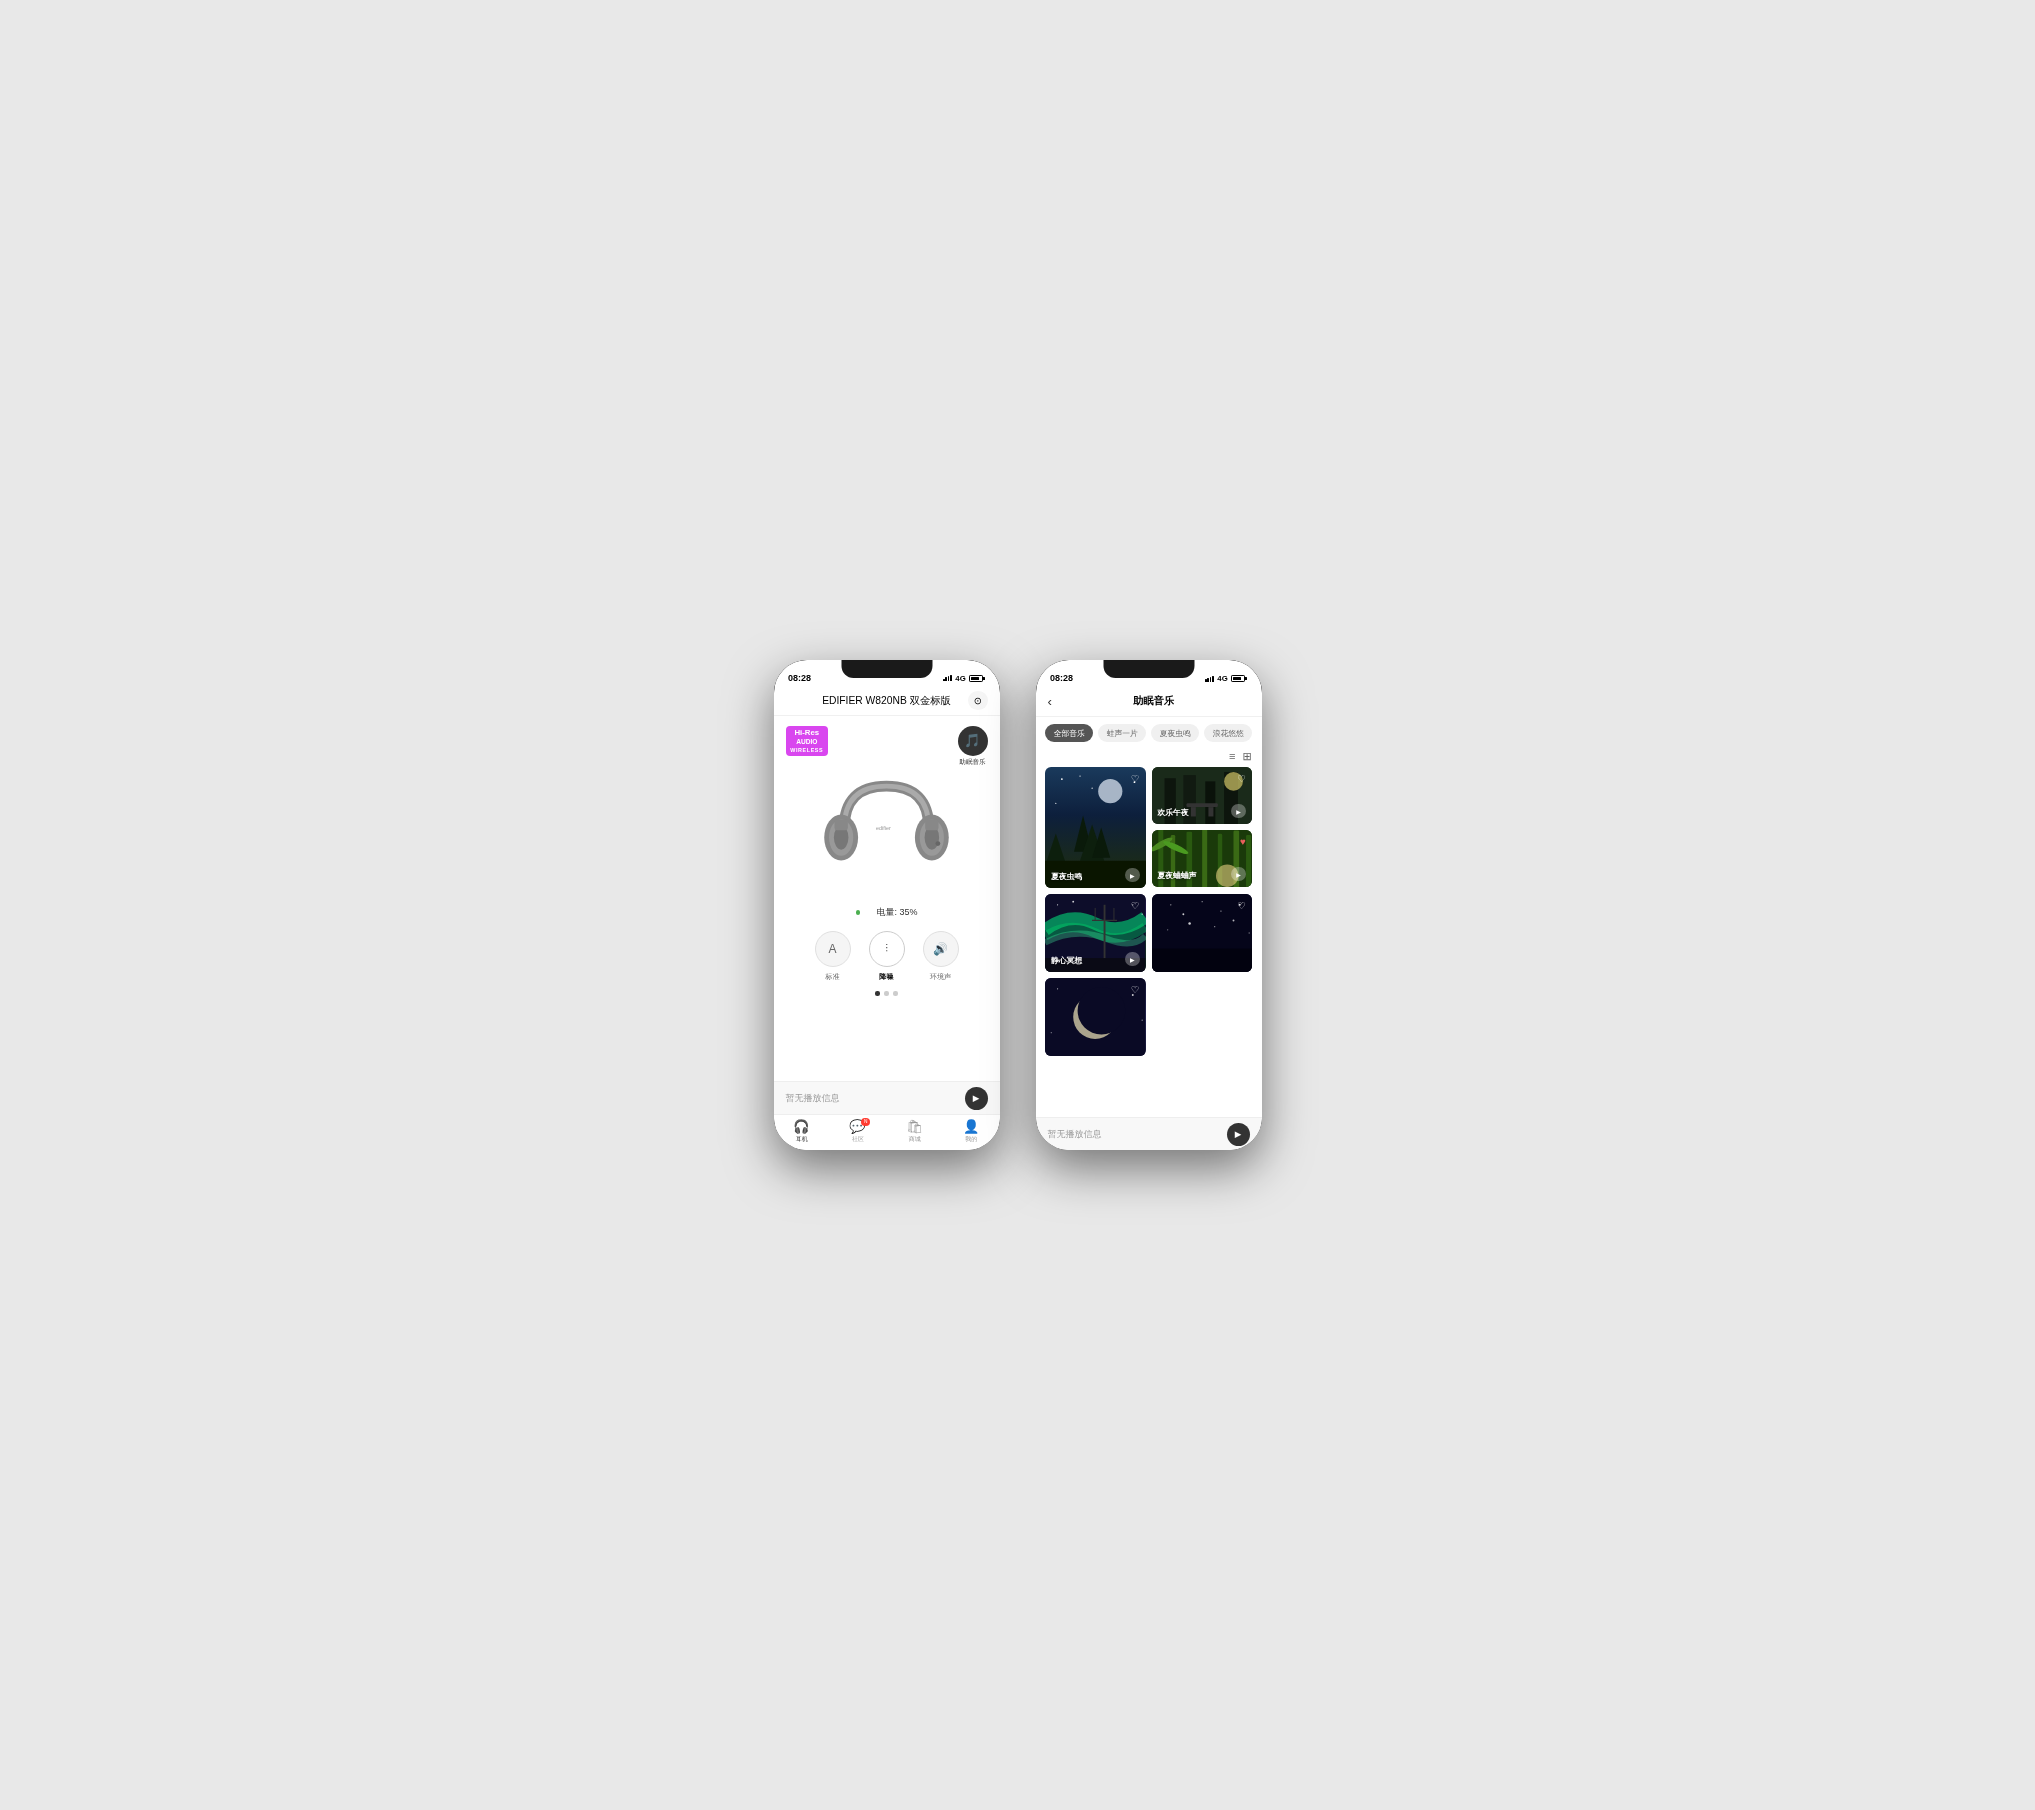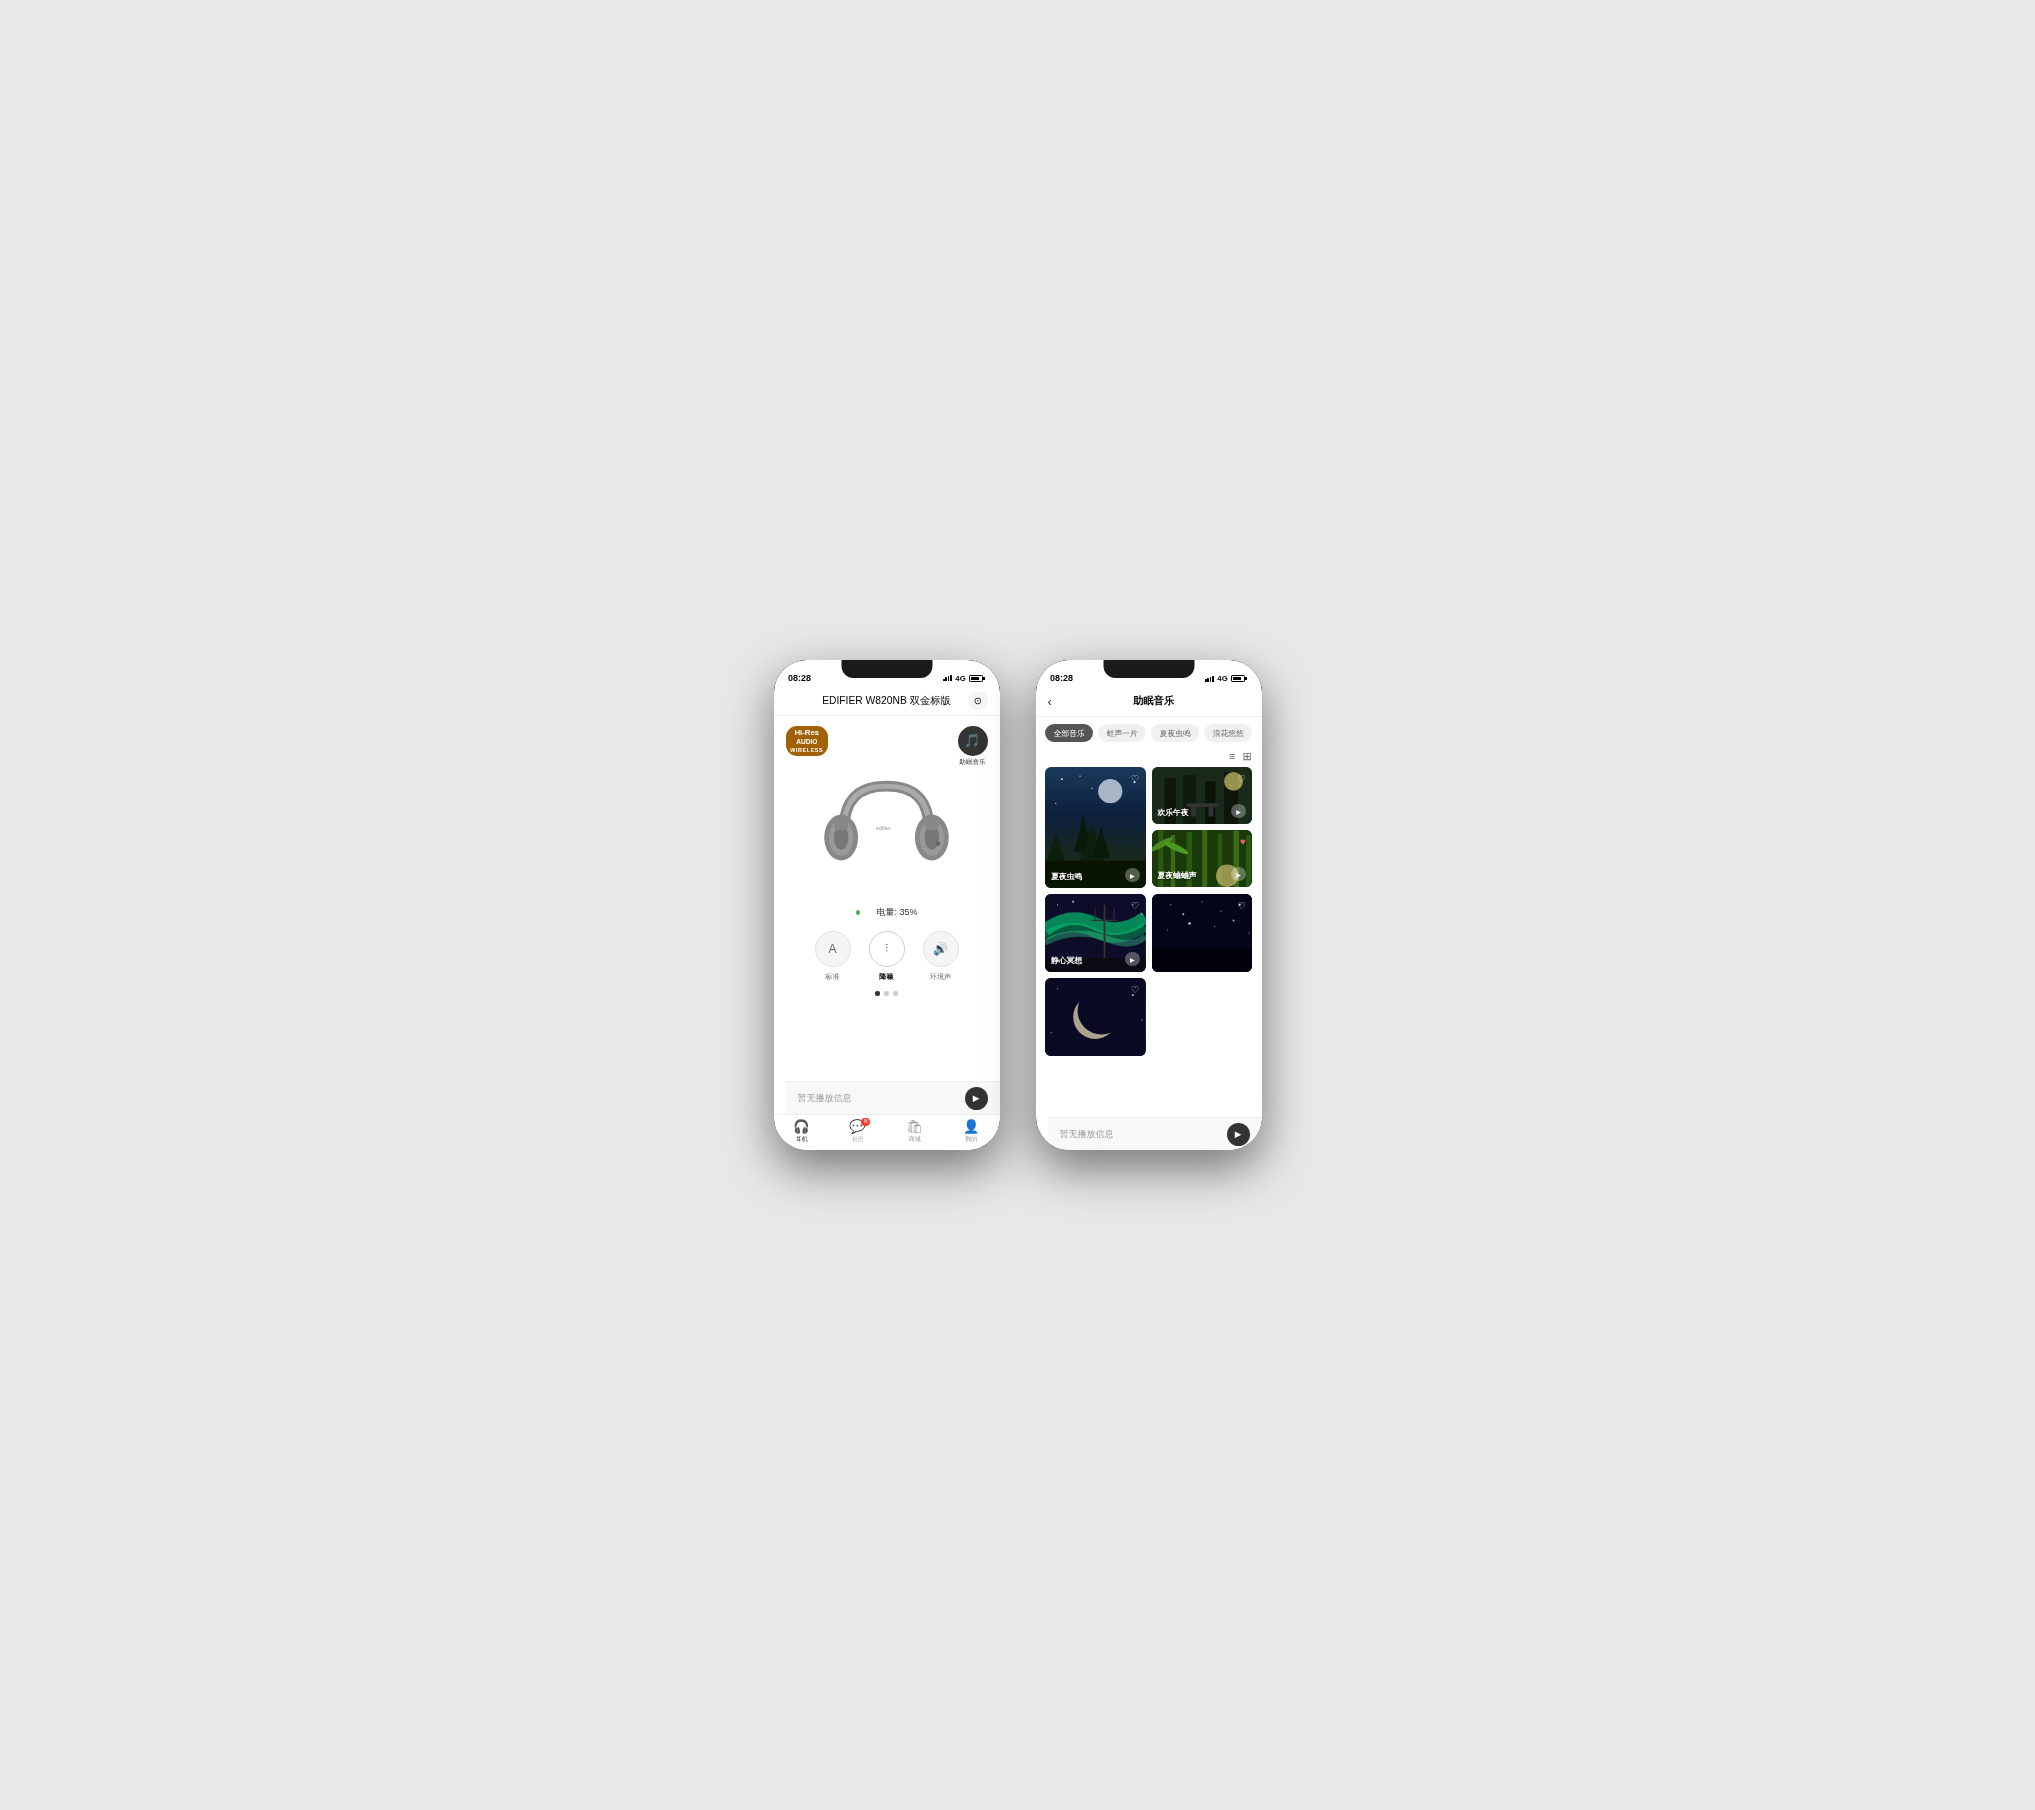--- a/index.html
+++ b/index.html
@@ -87,23 +87,23 @@
     .p1-body {
       padding: 9.7px 12px;
       display: flex;
       flex-direction: column;
       align-items: center;
     }
 
     
     .hires-badge {
       align-self: flex-start;
-      background: #a16207;
+      background: #d946ef;
       color: white;
-      border-radius: 11px;
+      border-radius: 4px;
       padding: 2.4px 4.8px;
       font-size: 6px;
       font-weight: 700;
       line-height: 1.3;
       text-align: center;
     }
     .hires-badge .hi { font-size: 7.8px; }
     .hires-badge .audio { font-size: 6.6px; }
     .hires-badge .wireless { font-size: 5.4px; letter-spacing: 0.6px; }
 
@@ -208,21 +208,21 @@
       border-radius: 50%;
       background: #ccc;
     }
     .dot.active {
       background: #333;
     }
 
     
     .now-playing {
       position: absolute;
-      bottom: 36px; left: 12px; right: 0;
+      bottom: 36px; left: 0; right: 0;
       height: 33px;
       background: #f8f8f8;
       display: flex;
       align-items: center;
       padding: 0 12px;
       border-top: 0.6px solid #eee;
     }
     .now-playing-text {
       flex: 1;
       font-size: 9px;

